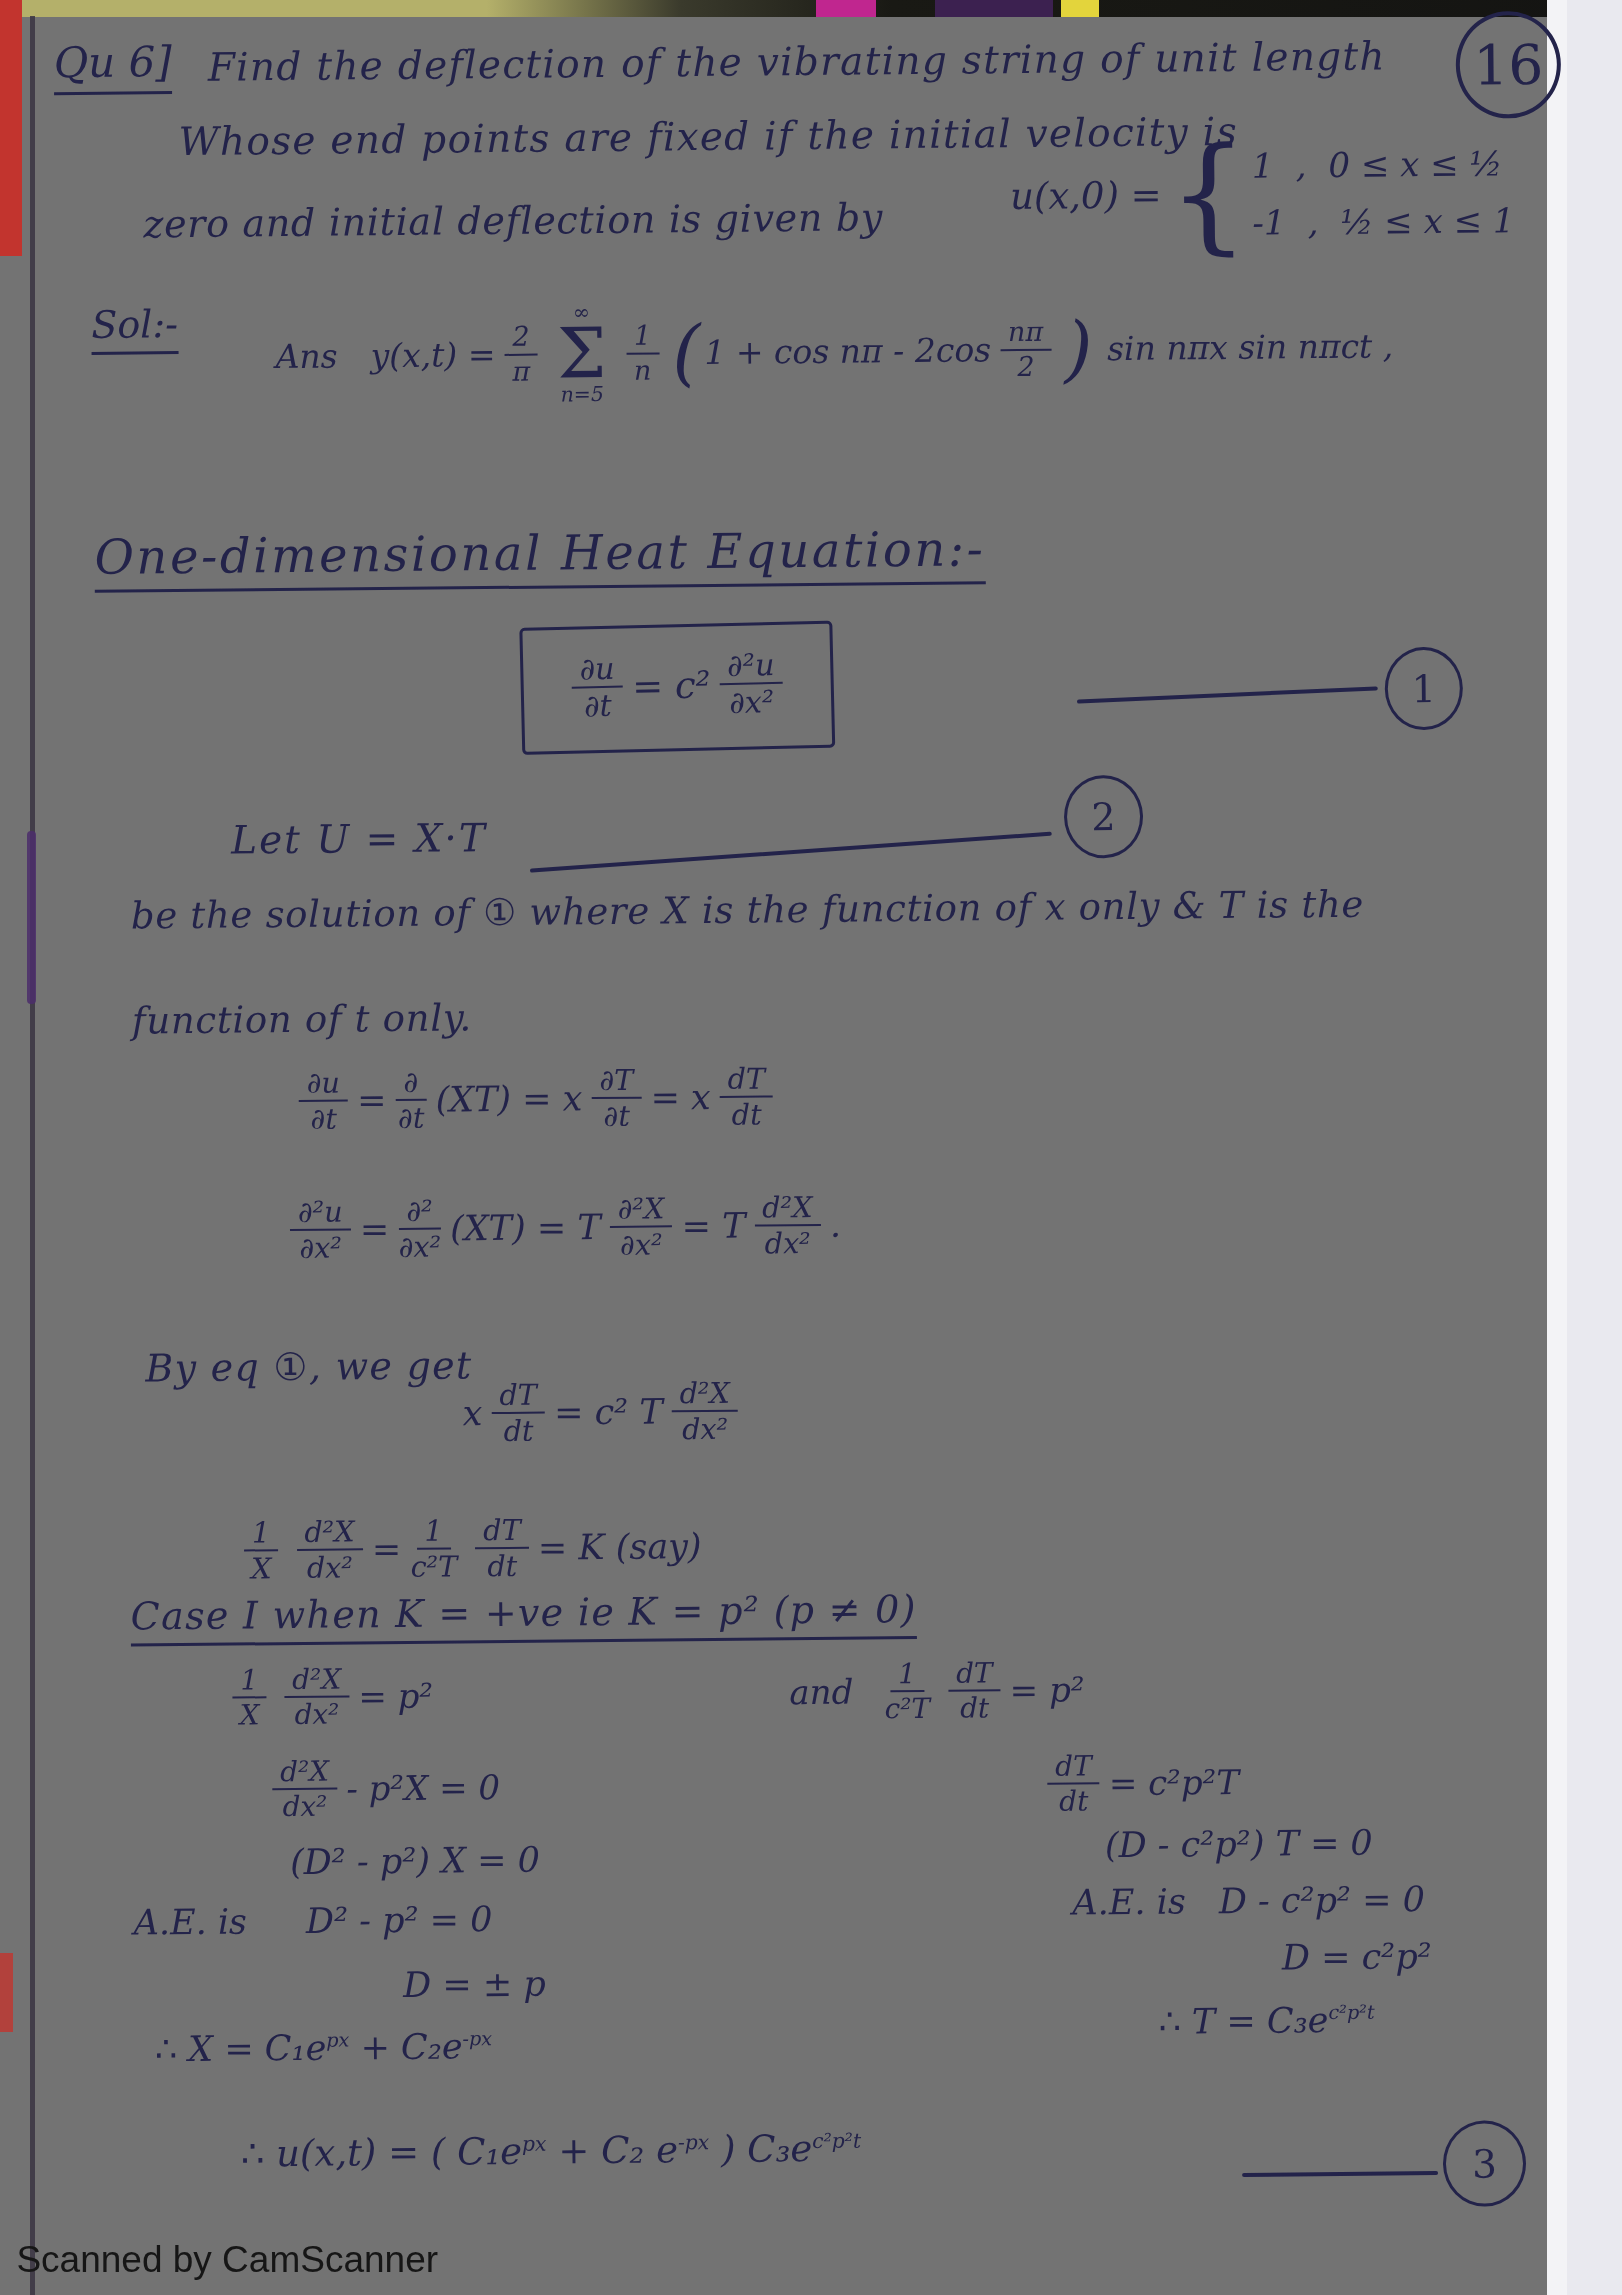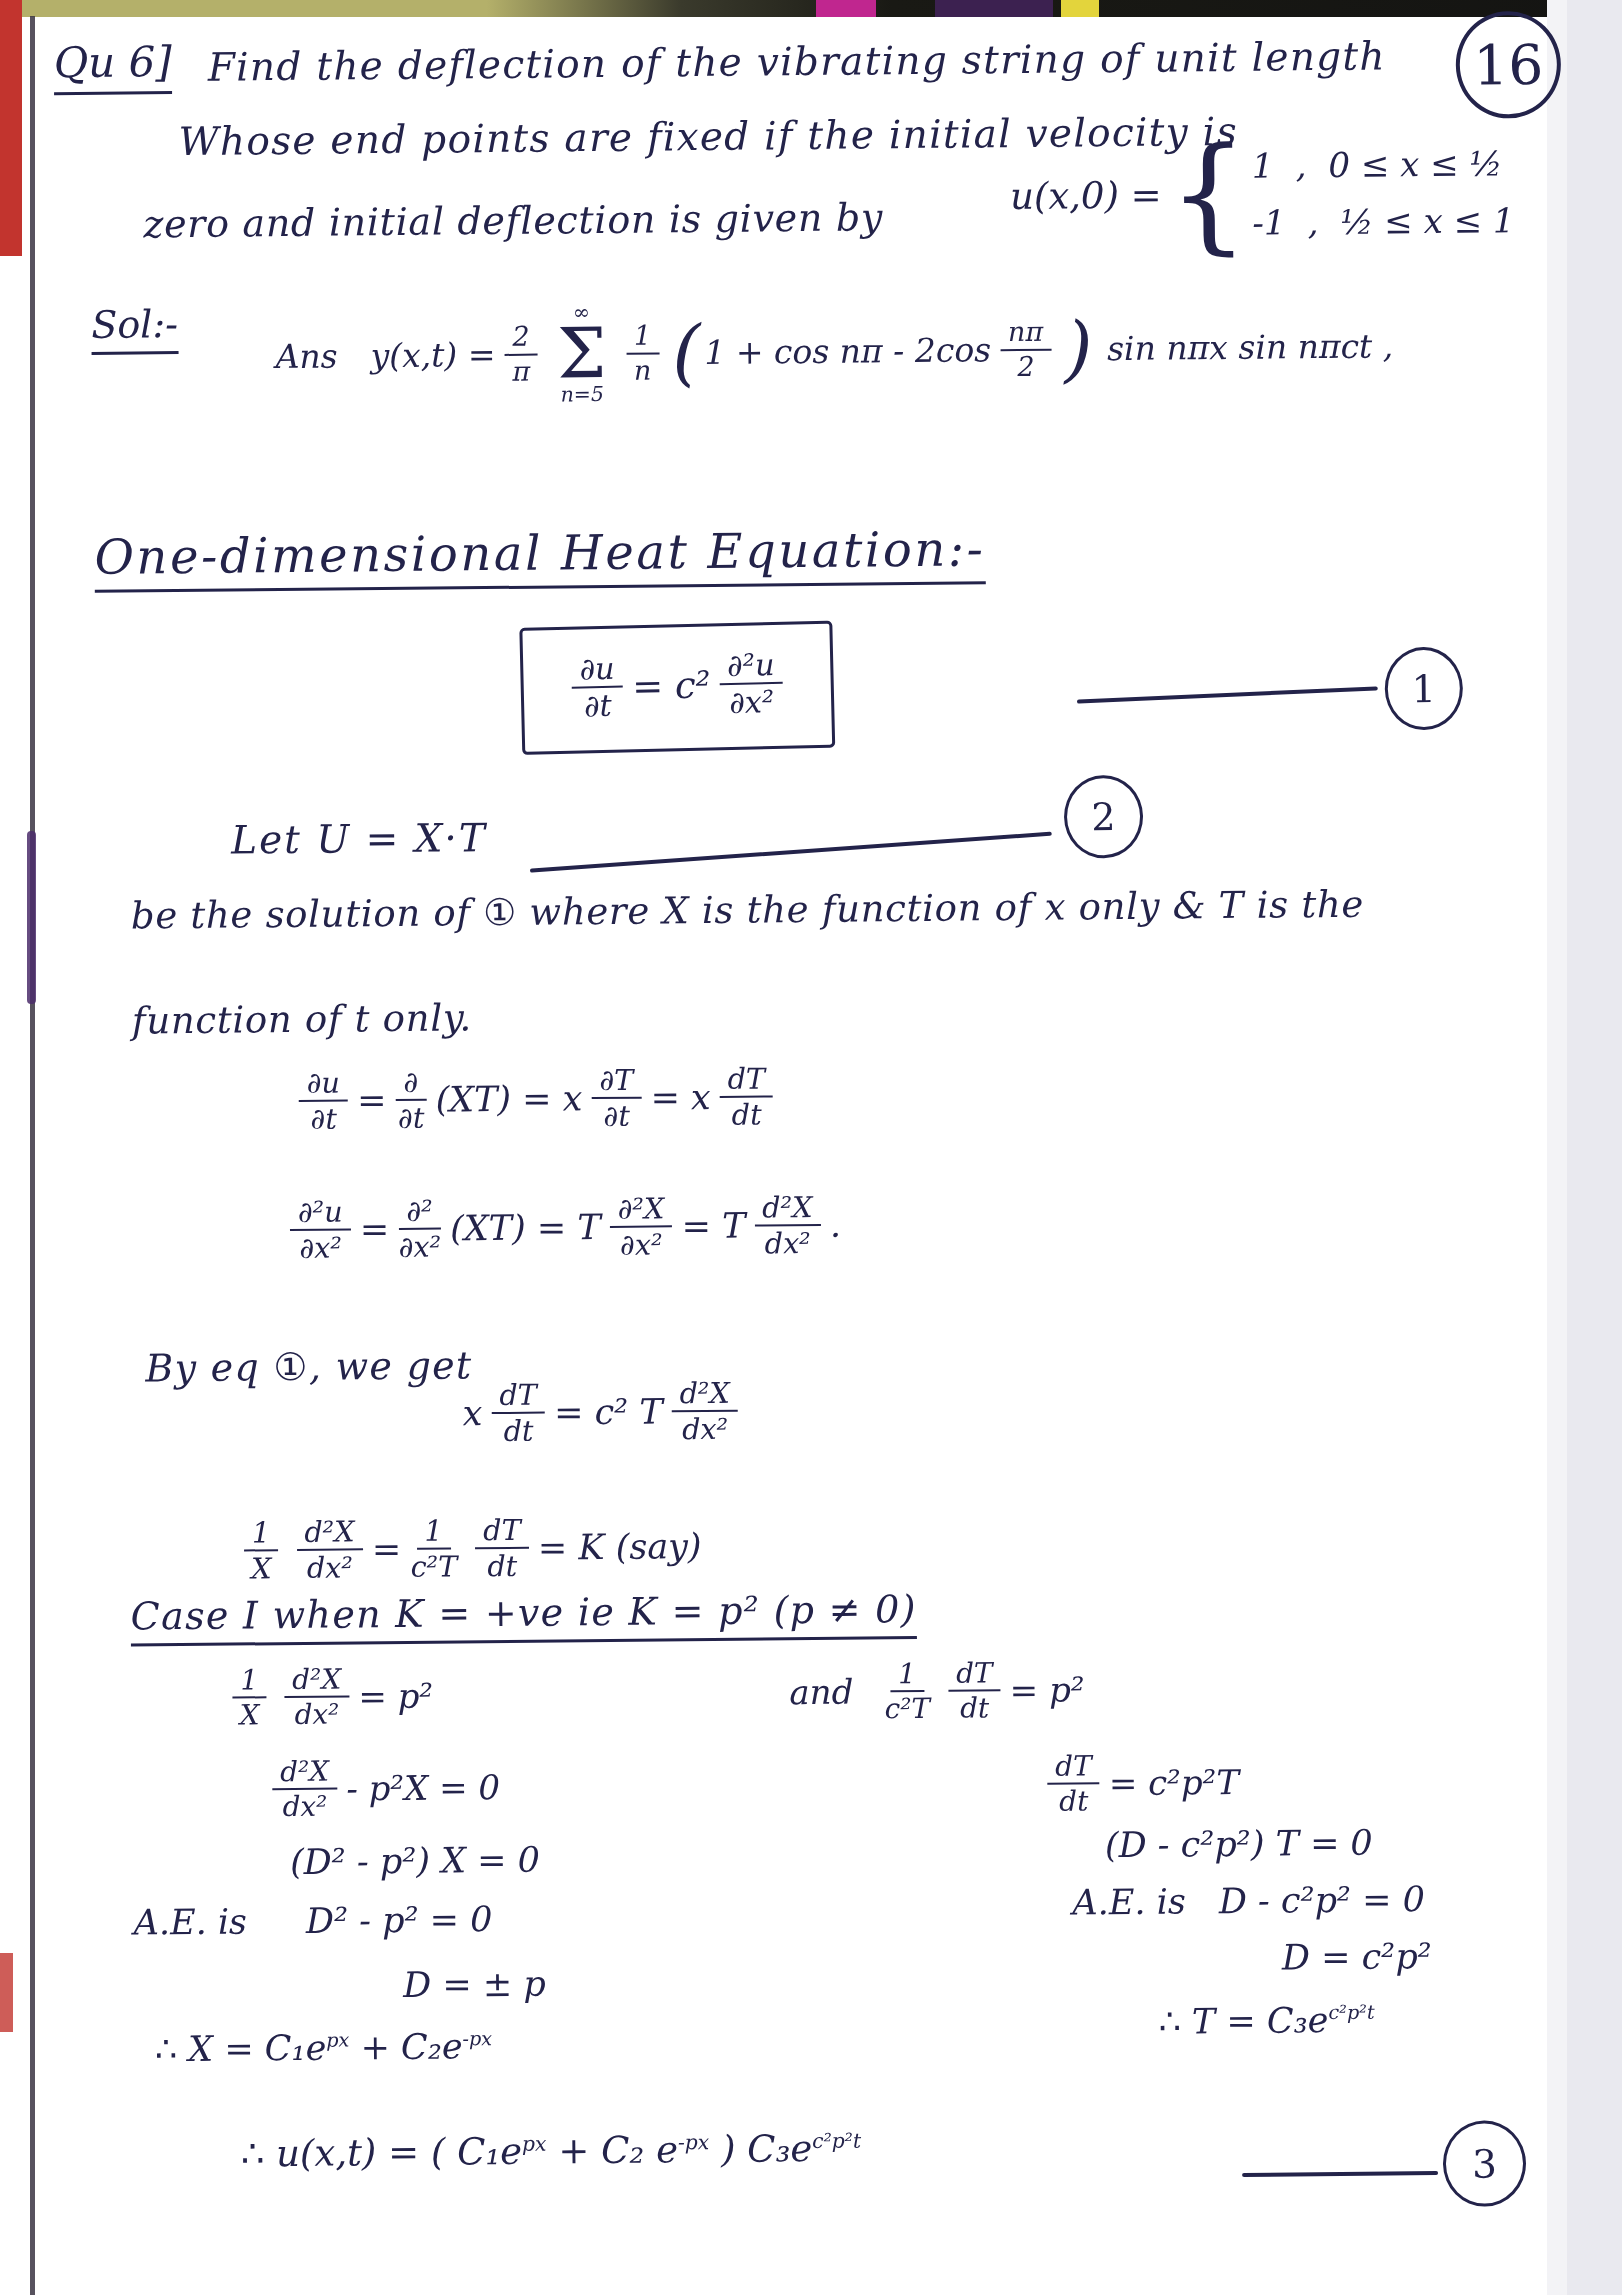--- a/index.html
+++ b/index.html
@@ -1,17 +1,17 @@
 <!DOCTYPE html>
 <html style="font-size:10.5px"><head>
 <meta charset="utf-8">
 <style>
   html,body{margin:0;padding:0;}
   body{width:1622px;height:2295px;position:relative;background:#9a9a90;overflow:hidden;}
-  .paper{position:absolute;inset:0;background:#ffffff;}
+  .paper{position:absolute;inset:0;background:#737373;}
   .content{position:absolute;inset:0;transform:rotate(-0.55deg);transform-origin:50% 40%;}
   .hw{font-family:"DejaVu Serif","DejaVu Sans",serif;font-style:italic;color:#23234a;}
   .sans{font-family:"Liberation Sans","DejaVu Sans",sans-serif;color:#161616;}
   .abs{position:absolute;white-space:nowrap;}
   .eqline{display:flex;align-items:center;}
   .frac{display:inline-flex;flex-direction:column;align-items:center;line-height:1.05;margin:0 9.2px;vertical-align:middle;}
   .frac .num{padding:0 7.9px 2px;border-bottom:2.6px solid currentColor;text-align:center;}
   .frac .den{padding-top:2px;text-align:center;}
   .frac .num,.frac .den{font-size:0.82em;}
   .sum{display:inline-flex;flex-direction:column;align-items:center;line-height:0.95;margin:0 10.5px;}
@@ -274,15 +274,16 @@
     </div>
 
     <div class="abs hw" style="left:229px;top:2127px;font-size:37px;">
       <span>∴   u(x,t) =  ( C₁e</span><sup>px</sup><span> + C₂ e</span><sup>-px</sup><span> )  C₃e</span><sup>c²p²t</sup>
     </div>
     <div class="connector" style="left:1230px;top:2177px;width:196px;"></div>
     <div class="circle-num hw" style="left:1431px;top:2127px;width:77px;height:80px;font-size:39px;">3</div>
 
   </div>
 
+  <div class="abs sans" style="left:16.4px;top:2239px;font-size:37px;">Scanned by CamScanner</div>
 
 </div>
 
 
 </body></html>

